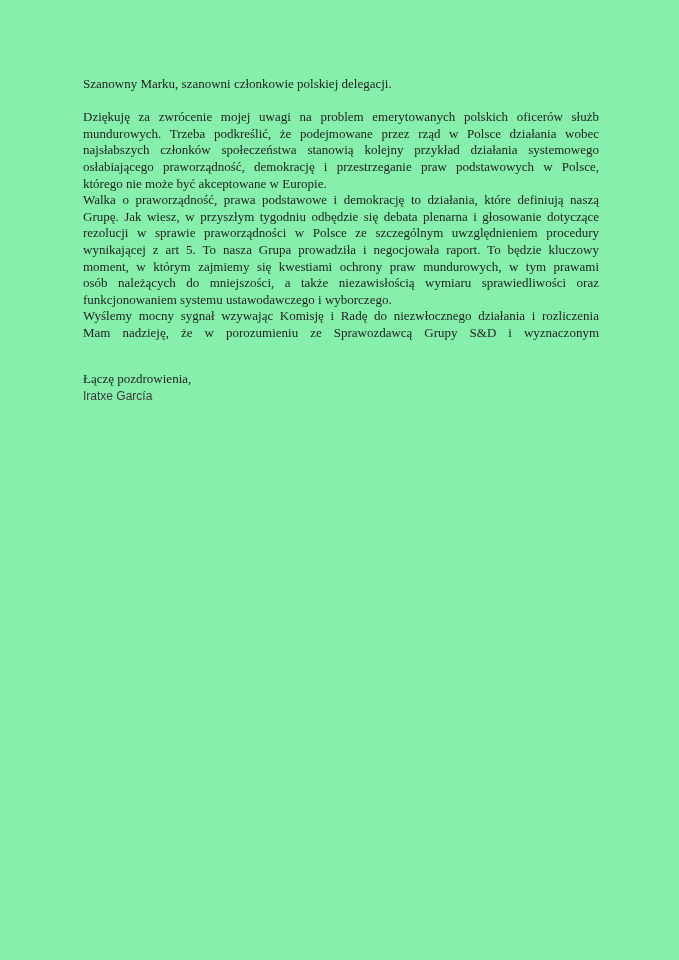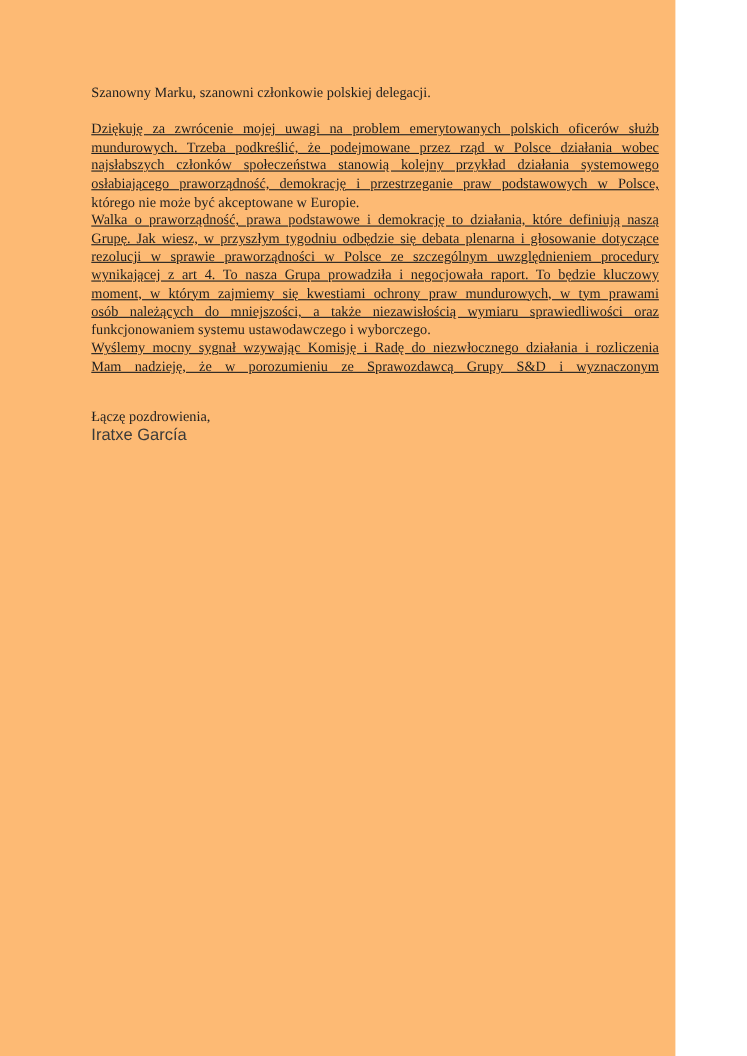--- a/index.html
+++ b/index.html
@@ -2,57 +2,56 @@
 <html><head>
 <meta charset="utf-8">
 <style>
   html, body {
     margin: 0;
     padding: 0;
     background: #ffffff;
   }
   .page {
     position: relative;
-    width: 614px;
+    width: 679px;
     height: 960px;
-    background: #fdba74;
+    background: #86efac;
     overflow: hidden;
     font-family: "Liberation Serif", serif;
     color: #1e1e1e;
   }
   .letter {
     position: absolute;
     left: 83px;
     top: 76px;
     width: 516px;
     font-size: 13px;
     line-height: 16.6px;
   }
   .line {
     min-height: 16.6px;
   }
   
   .line.j {
     text-align: justify;
     text-align-last: justify;
-    text-decoration: underline;
   }
   
   .line.last {
     text-align: left;
   }
   .gap {
     height: 16.6px;
   }
   .closing {
     margin-top: 13px;
   }
   .signature {
     font-family: "Liberation Sans", sans-serif;
-    font-size: 15px;
+    font-size: 12px;
     color: #3a3a3a;
   }
 </style>
 </head>
 <body>
 
 <div class="page">
   <div class="letter">
 
     <div class="line last">Szanowny Marku, szanowni członkowie polskiej delegacji.</div>
@@ -64,21 +63,21 @@
       <div class="line j">mundurowych. Trzeba podkreślić, że podejmowane przez rząd w Polsce działania wobec</div>
       <div class="line j">najsłabszych członków społeczeństwa stanowią kolejny przykład działania systemowego</div>
       <div class="line j">osłabiającego praworządność, demokrację i przestrzeganie praw podstawowych w Polsce,</div>
       <div class="line last">którego nie może być akceptowane w Europie.</div>
     </div>
 
     <div>
       <div class="line j">Walka o praworządność, prawa podstawowe i demokrację to działania, które definiują naszą</div>
       <div class="line j">Grupę. Jak wiesz, w przyszłym tygodniu odbędzie się debata plenarna i głosowanie dotyczące</div>
       <div class="line j">rezolucji w sprawie praworządności w Polsce ze szczególnym uwzględnieniem procedury</div>
-      <div class="line j">wynikającej z art 4. To nasza Grupa prowadziła i negocjowała raport. To będzie kluczowy</div>
+      <div class="line j">wynikającej z art 5. To nasza Grupa prowadziła i negocjowała raport. To będzie kluczowy</div>
       <div class="line j">moment, w którym zajmiemy się kwestiami ochrony praw mundurowych, w tym prawami</div>
       <div class="line j">osób należących do mniejszości, a także niezawisłością wymiaru sprawiedliwości oraz</div>
       <div class="line last">funkcjonowaniem systemu ustawodawczego i wyborczego.</div>
     </div>
 
     <div>
       <div class="line j">Wyślemy mocny sygnał wzywając Komisję i Radę do niezwłocznego działania i rozliczenia</div>
     </div>
 
     <div>

